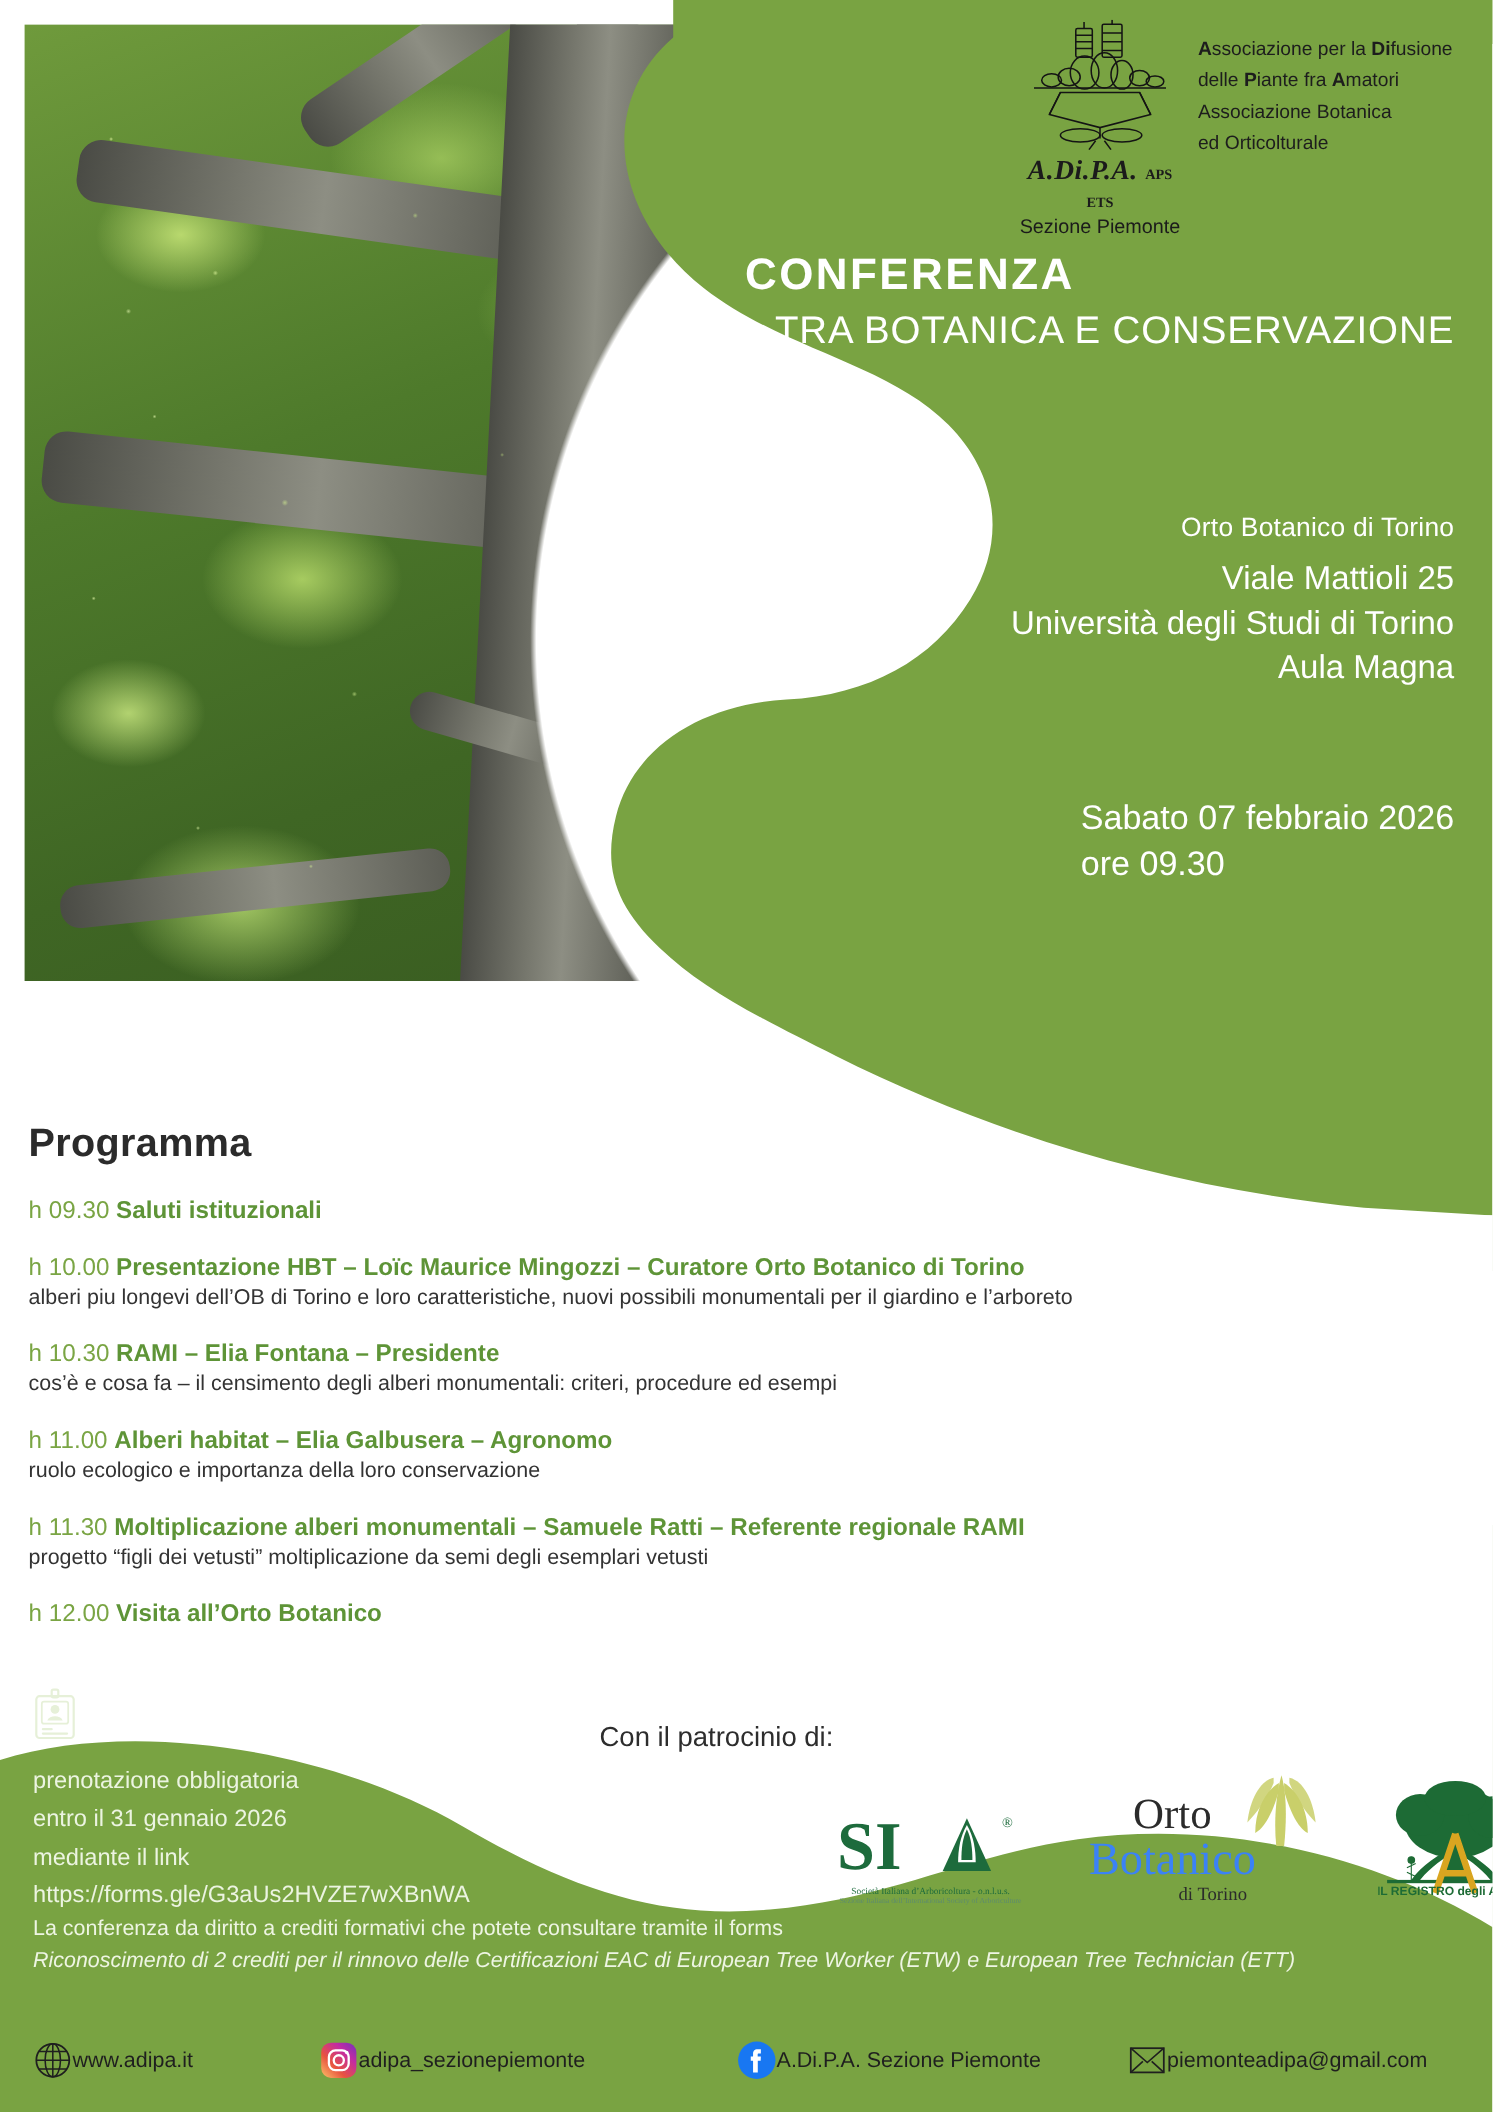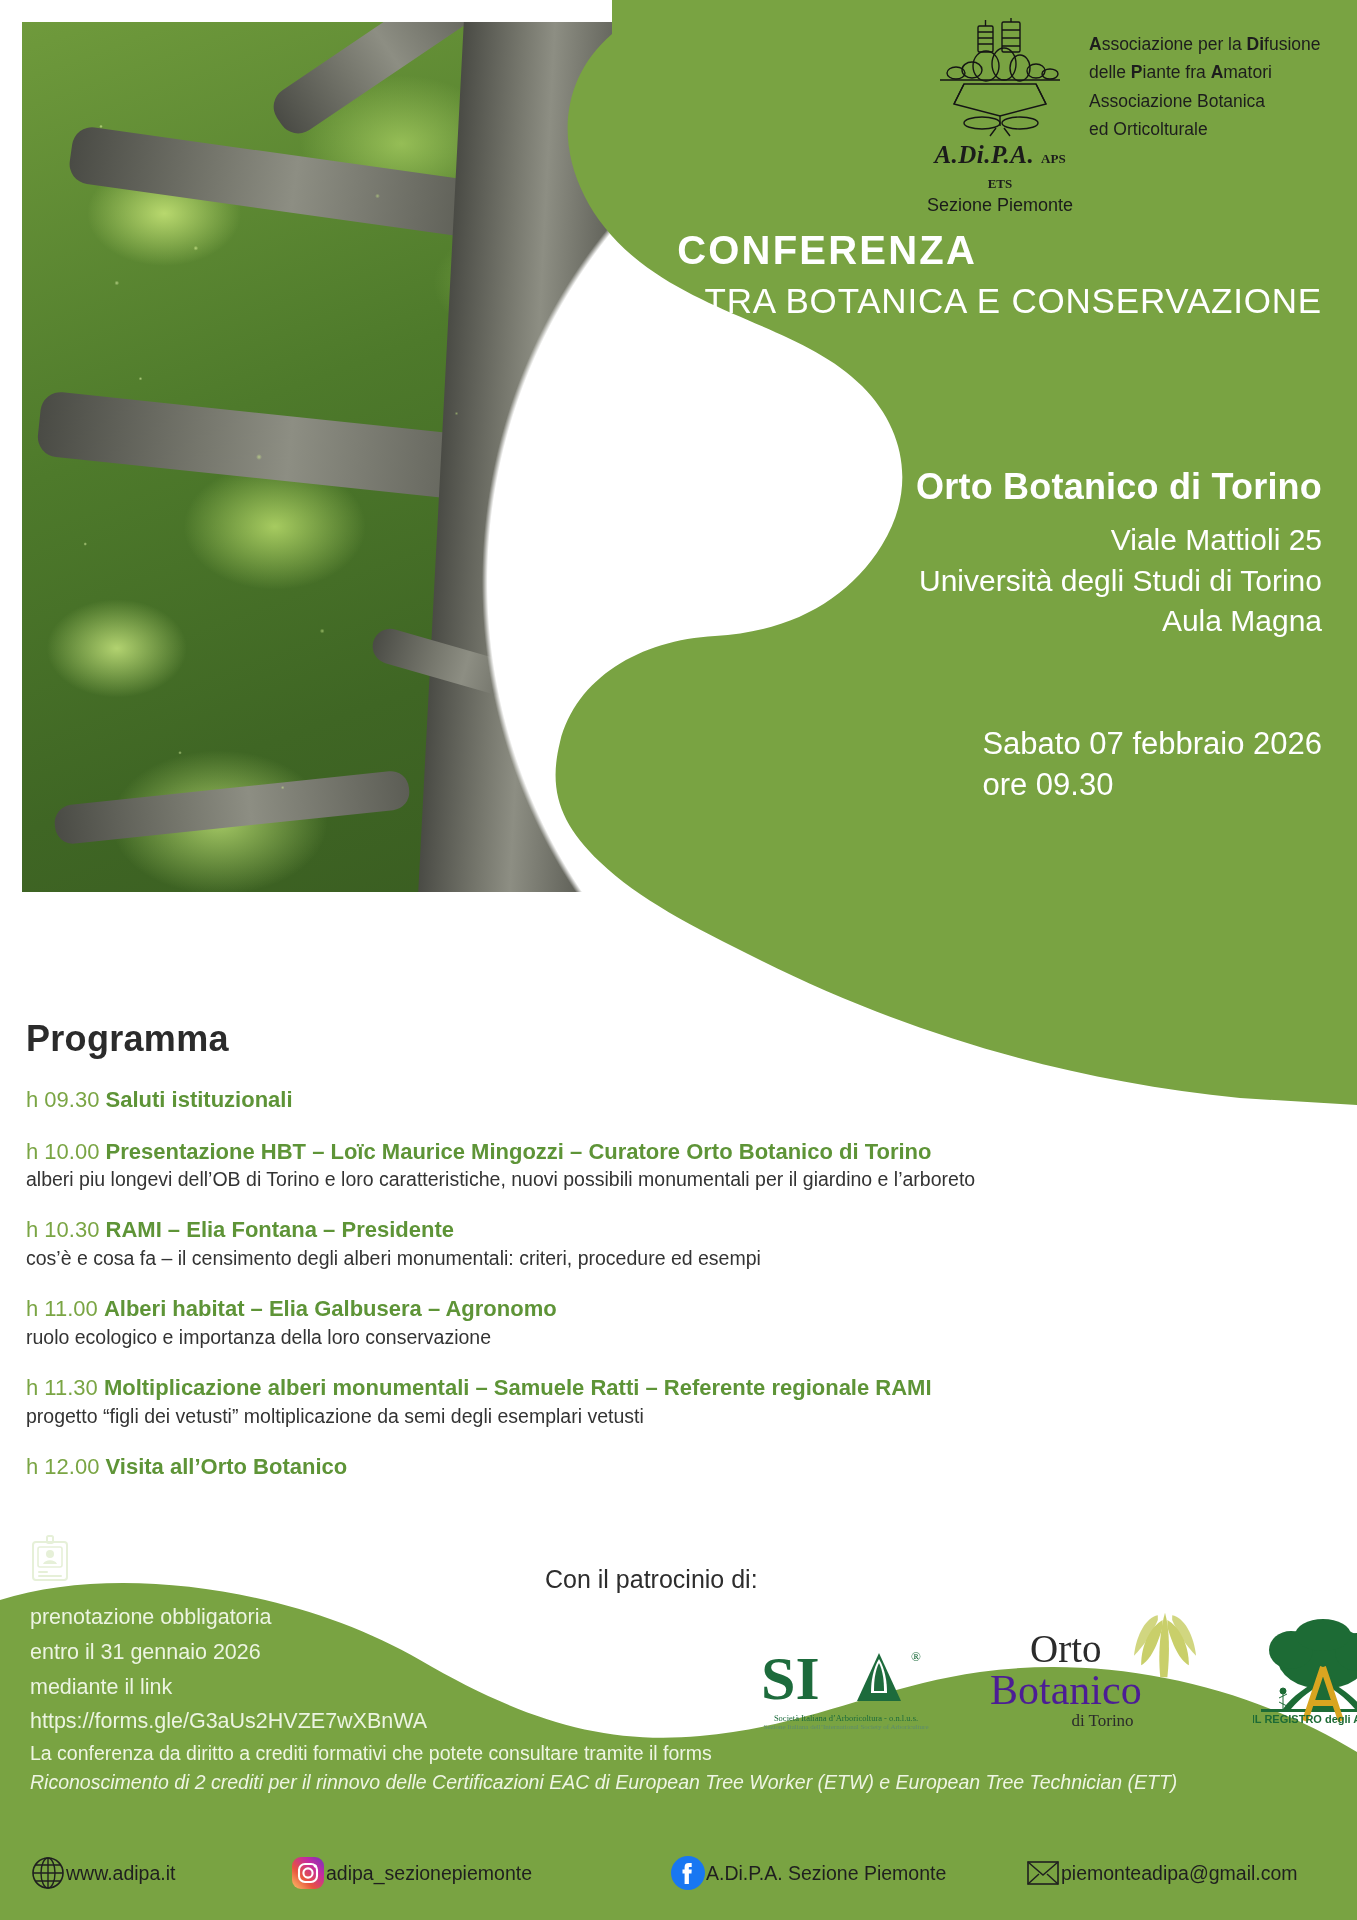--- a/index.html
+++ b/index.html
@@ -80,21 +80,21 @@
   .adipa-lines b{ font-weight:700; }
 
   
   .title-block{ position:absolute; right:35px; top:228px; text-align:right; color:#fff; }
   .t-conf{ font-size:40px; font-weight:700; letter-spacing:2.2px; margin-right:345px; }
   .t-main{ font-size:61px; font-weight:700; letter-spacing:1.6px; margin-top:6px; white-space:nowrap; }
   .t-sub{ font-size:35px; font-weight:400; letter-spacing:.8px; margin-top:8px; }
 
   
   .venue{ position:absolute; right:35px; top:466px; text-align:right; color:#fff; }
-  .v-name{ font-size:36px; font-weight:700; letter-spacing:.2px; }
+  .v-name{ font-size:24px; font-weight:400; letter-spacing:.2px; }
   .v-line{ font-size:30px; font-weight:400; line-height:1.35; margin-top:12px; }
   .when{ position:absolute; right:35px; top:723px; text-align:left; color:#fff; font-size:31px; line-height:1.33; }
 
   
   .programma{ position:absolute; left:26px; top:1018px; width:1300px; }
   .prog-title{ font-size:36px; font-weight:700; color:#2b2b2b; letter-spacing:.3px; }
   .prog-item{ margin-top:24px; }
   .prog-item.compact{ margin-top:26px; }
   .prog-head{ font-size:22px; line-height:1.25; }
   .prog-head .hh{ color:#7aa544; font-weight:400; }
@@ -117,21 +117,21 @@
 
   
   .patro{ position:absolute; left:545px; top:1565px; width:790px; }
   .patro-label{ font-size:25px; color:#2d2d2d; }
   .patro-logos{ position:absolute; left:215px; top:52px; display:flex; align-items:flex-end; gap:58px; }
   .logo-sia{ width:172px; text-align:center; color:#1d6b3c; }
   .sia-sub1{ font-family:"Liberation Serif", serif; font-size:8.5px; color:#1d6b3c; margin-top:2px; }
   .sia-sub2{ font-family:"Liberation Serif", serif; font-size:7px; color:#5d8c6d; }
   .logo-ob{ width:205px; position:relative; }
   .ob-orto{ font-family:"Liberation Serif", serif; font-size:39px; color:#2b2b2b; margin-left:40px; }
-  .ob-bot{ font-family:"Liberation Serif", serif; font-size:42px; color:#4c1d95; line-height:.95; }
+  .ob-bot{ font-family:"Liberation Serif", serif; font-size:42px; color:#3b82f6; line-height:.95; }
   .ob-di{ font-family:"Liberation Serif", serif; font-size:17px; color:#2b2b2b; text-align:center; margin-left:20px; }
   .logo-rami{ width:140px; text-align:center; }
 
   
   .contacts{ position:absolute; left:30px; top:1855px; width:1300px; display:flex; align-items:center; }
   .contact{ display:flex; align-items:center; font-size:19.5px; color:#1f1f1f; }
   .c1{ width:260px; } .c2{ width:355px; } .c3{ width:380px; }
   .ico{ width:36px; height:36px; flex:0 0 36px; }
 </style>
 </head>

